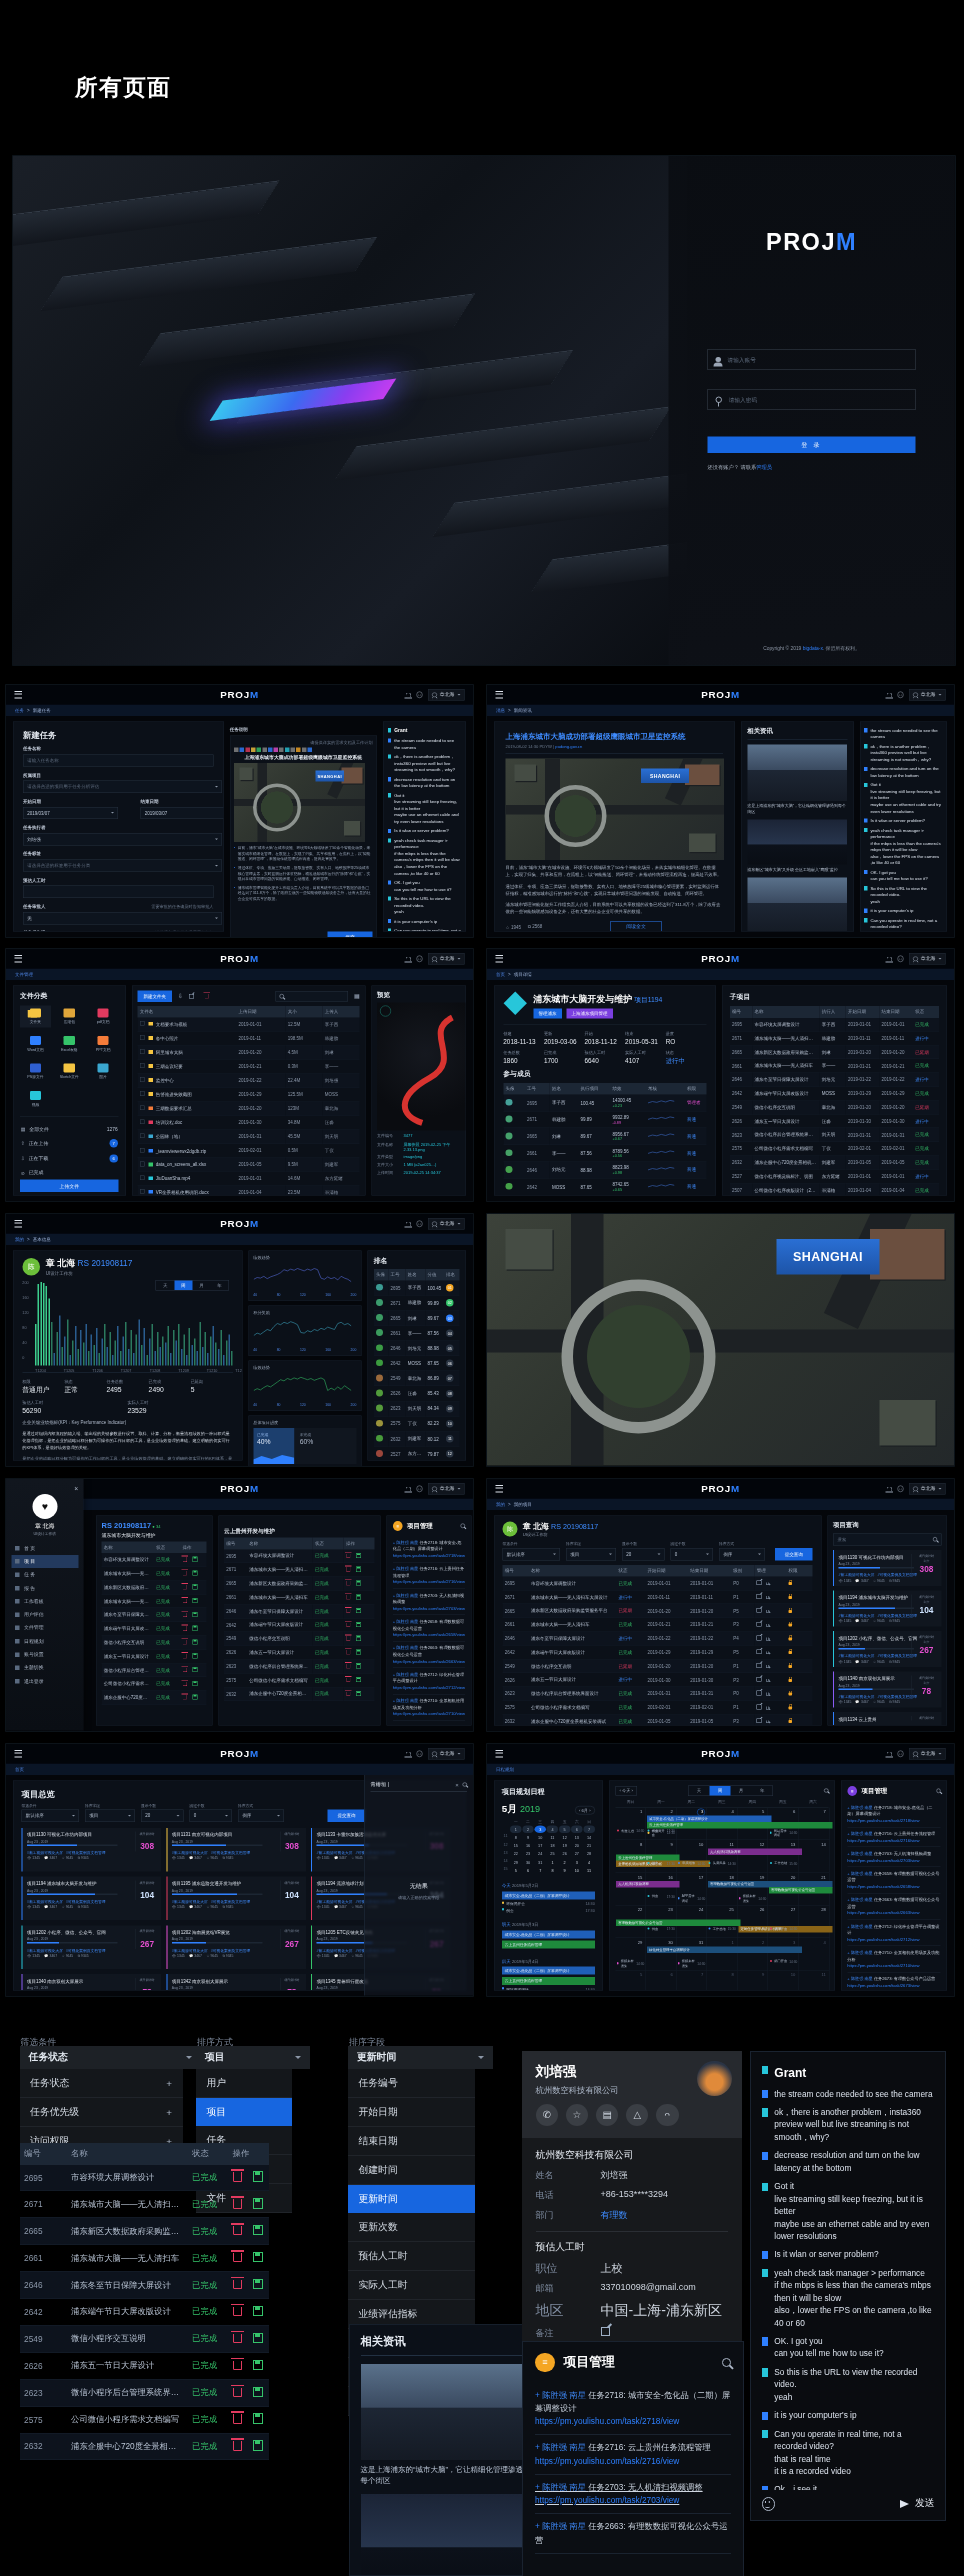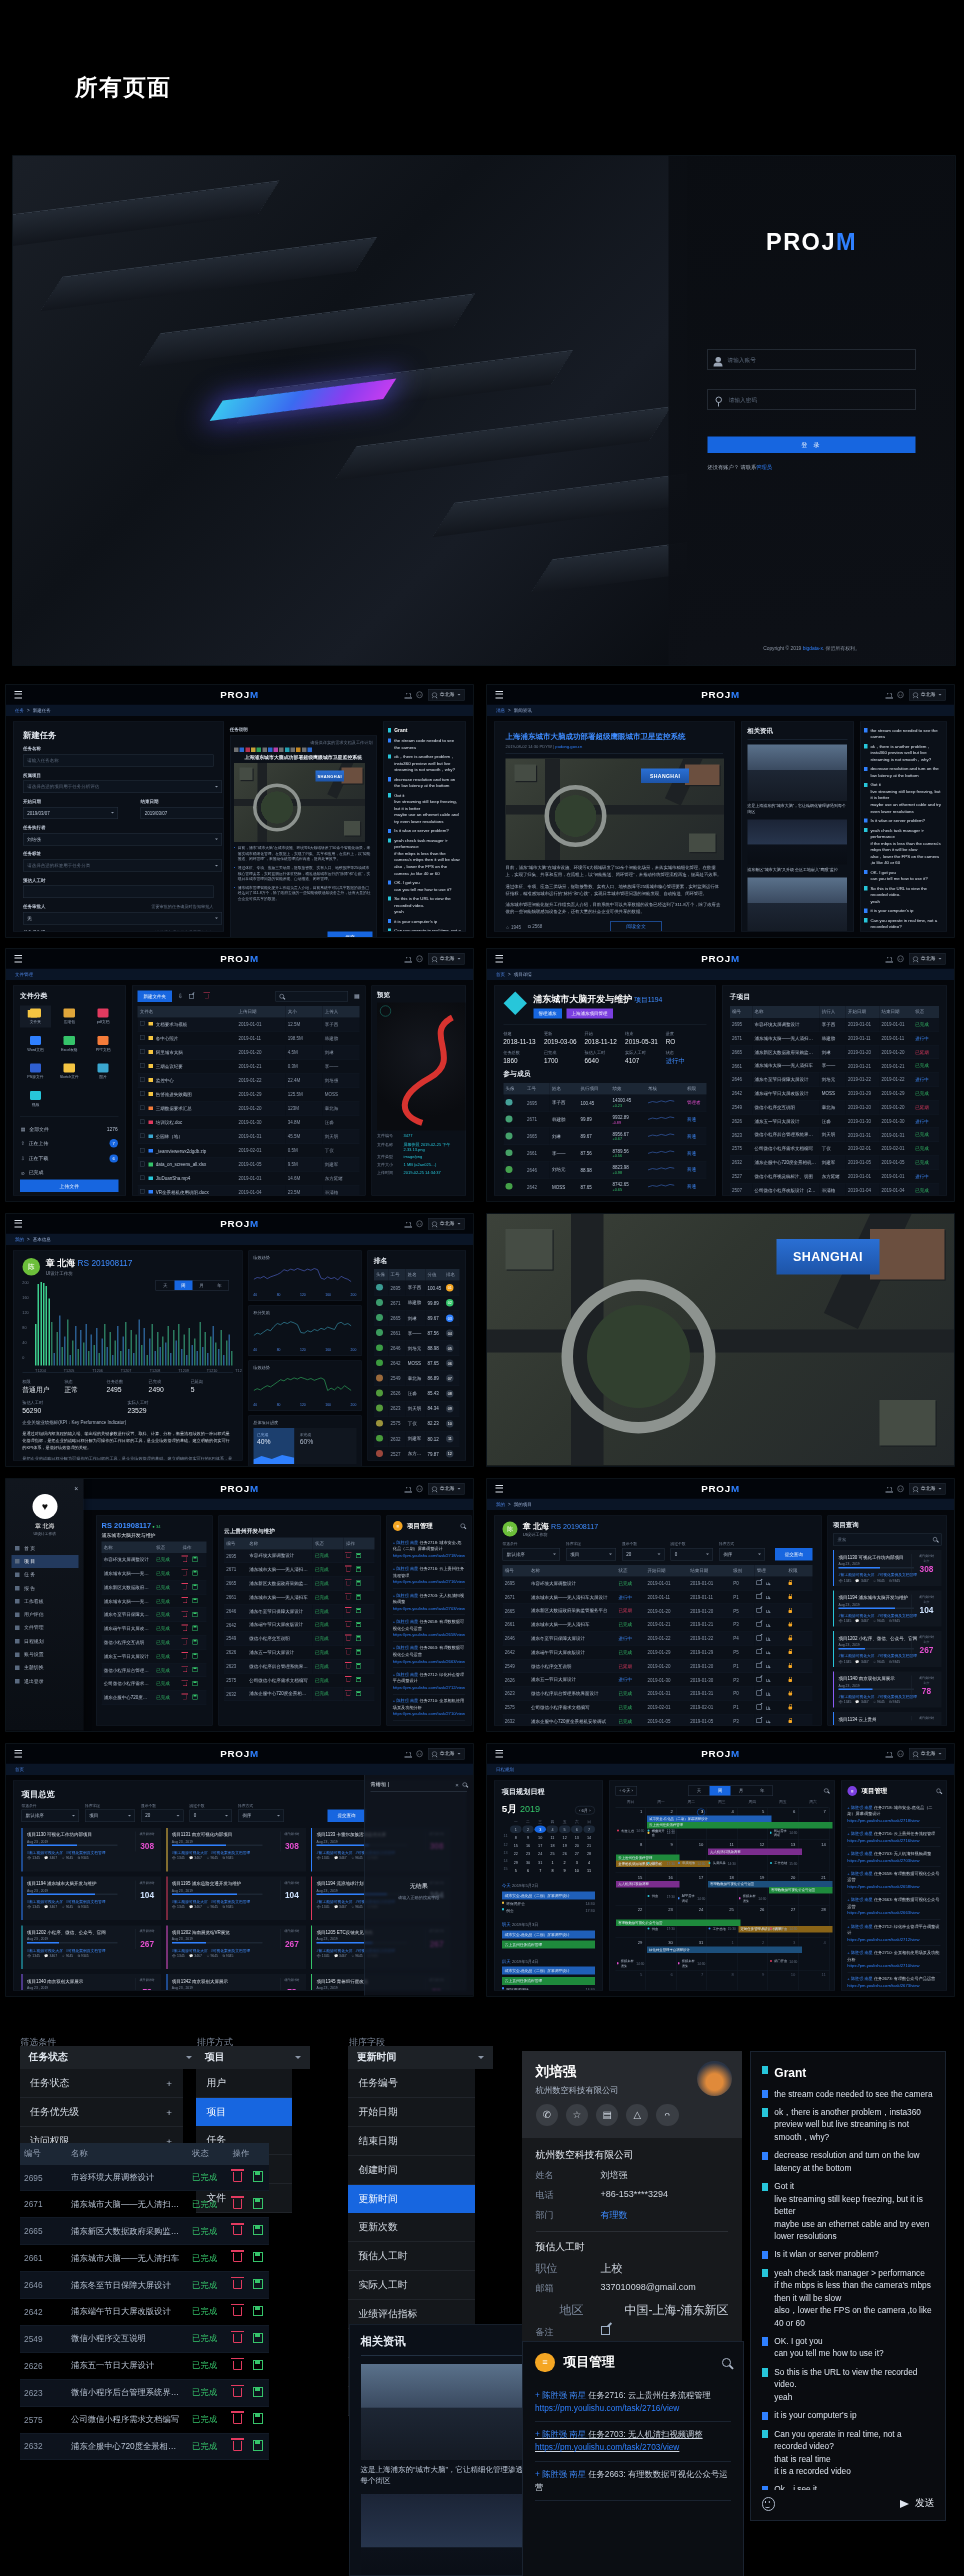--- a/index.html
+++ b/index.html
@@ -2729,39 +2729,43 @@
           <div style="border-top: 0.8px solid rgb(42, 46, 52); margin: 9px 0px;"></div>
           <div style="font-size: 9.8px; color: rgb(230, 235, 242); margin: 4.5px 0px 6px;">预估人工时</div>
           <div style="display: flex; font-size: 11px; margin: 6.8px 0px;">
             <span style="flex: 0 0 65px; color: rgb(127, 140, 160);">职位</span>
             <span style="color: rgb(207, 214, 224);">上校</span>
           </div>
           <div style="display: flex; font-size: 9px; margin: 6.8px 0px;">
             <span style="flex: 0 0 65px; color: rgb(127, 140, 160);">邮箱</span>
             <span style="color: rgb(207, 214, 224);">337010098@gmail.com</span>
           </div>
-          <div style="display: flex; font-size: 12px; margin: 6px 0px; justify-content: flex-end;">
+          <div style="display: flex; font-size: 14px; margin: 6px 0px;">
             <span style="flex: 0 0 65px; color: rgb(127, 140, 160);">地区</span>
             <span style="color: rgb(207, 214, 224);">中国-上海-浦东新区</span>
           </div>
           <div style="display: flex; font-size: 9px; margin: 6.8px 0px;">
             <span style="flex: 0 0 65px; color: rgb(127, 140, 160);">备注</span>
             <span class="ic-edit"></span>
           </div>
           <div class="btn" style="height: 29px; line-height: 29px; font-size: 10.5px; margin: 6px 0px 3px;">发消息</div>
         </div>
       </div>
       <div style="position: absolute; left: 522px; top: 307px; width: 220px; height: 235px; background: rgb(11, 14, 19); border: 0.8px solid rgb(26, 35, 48); overflow: hidden;">
         <div style="display: flex; align-items: center; gap: 9px; padding: 10.5px 12px;">
           <div style="width: 19.6px; height: 19.6px; border-radius: 50%; background: rgb(245, 166, 35); display: flex; align-items: center; justify-content: center; color: rgb(255, 255, 255); font-size: 9px;">≡</div>
           <b style="font-size: 12.8px; color: rgb(255, 255, 255);">项目管理</b>
           <span class="ic-search" style="margin-left: auto;"></span>
         </div>
         <div style="padding: 0px 12px;">
           <div style="border-bottom: 0.8px solid rgb(26, 35, 48); padding: 6px 0px; font-size: 8.3px; line-height: 1.6;">
+            <div><span style="color: rgb(47, 128, 255);">+ </span><span style="color: rgb(63, 140, 255);">陈胜强 南星  </span><span style="color: rgb(201, 210, 222);">任务2718: 城市安全-危化品（二期）屏幕调整设计</span></div>
+            <div style="color: rgb(47, 128, 255);">https://pm.youlishu.com/task/2718/view</div>
+          </div>
+          <div style="border-bottom: 0.8px solid rgb(26, 35, 48); padding: 6px 0px; font-size: 8.3px; line-height: 1.6;">
             <div><span style="color: rgb(47, 128, 255);">+ </span><span style="color: rgb(63, 140, 255);">陈胜强 南星  </span><span style="color: rgb(201, 210, 222);">任务2716: 云上贵州任务流程管理</span></div>
             <div style="color: rgb(47, 128, 255);">https://pm.youlishu.com/task/2716/view</div>
           </div>
           <div style="border-bottom: 0.8px solid rgb(26, 35, 48); padding: 6px 0px; font-size: 8.3px; line-height: 1.6; text-decoration: underline;">
             <div><span style="color: rgb(47, 128, 255);">+ </span><span style="color: rgb(63, 140, 255);">陈胜强 南星  </span><span style="color: rgb(201, 210, 222);">任务2703: 无人机清扫视频调整</span></div>
             <div style="color: rgb(47, 128, 255);">https://pm.youlishu.com/task/2703/view</div>
           </div>
           <div style="border-bottom: 0.8px solid rgb(26, 35, 48); padding: 6px 0px; font-size: 8.3px; line-height: 1.6;">
             <div><span style="color: rgb(47, 128, 255);">+ </span><span style="color: rgb(63, 140, 255);">陈胜强 南星  </span><span style="color: rgb(201, 210, 222);">任务2663: 有理数数据可视化公众号运营</span></div>
           </div>

